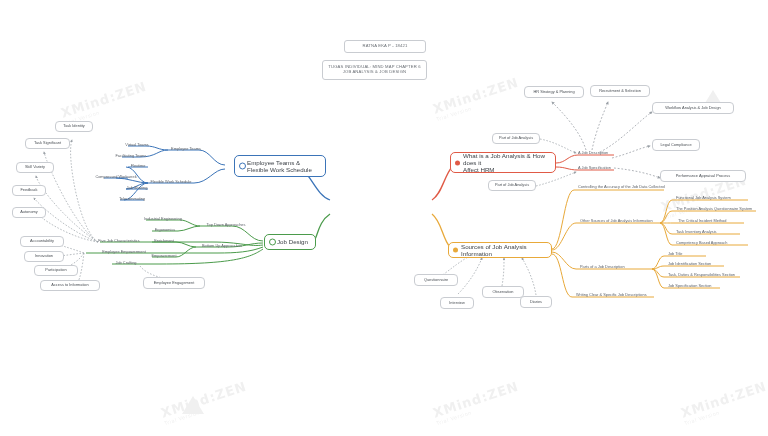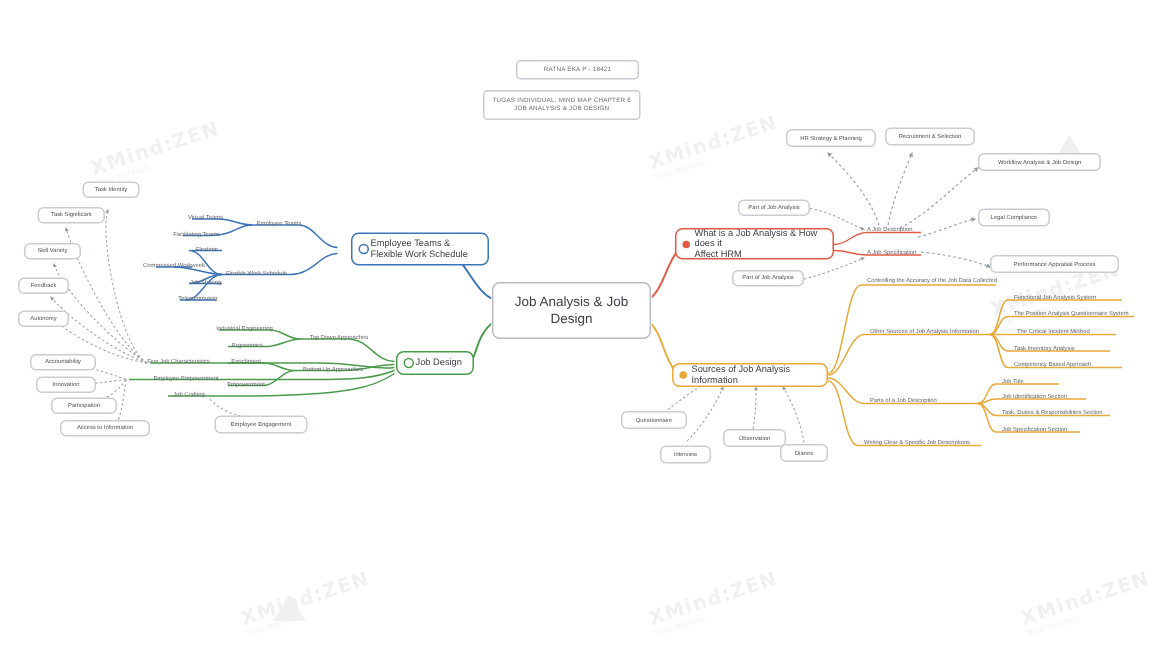--- a/index.html
+++ b/index.html
@@ -198,22 +198,20 @@
     <path d="M440,277 C452,268 462,260 470,256" stroke="#9aa0a6" stroke-width=".7" fill="none" stroke-dasharray="1.6 1.6" marker-end="url(#ar)"></path>
     <path d="M458,294 C470,282 478,268 482,258" stroke="#9aa0a6" stroke-width=".7" fill="none" stroke-dasharray="1.6 1.6" marker-end="url(#ar)"></path>
     <path d="M502,286 C504,274 504,266 504,258" stroke="#9aa0a6" stroke-width=".7" fill="none" stroke-dasharray="1.6 1.6" marker-end="url(#ar)"></path>
     <path d="M536,295 C534,282 528,268 522,258" stroke="#9aa0a6" stroke-width=".7" fill="none" stroke-dasharray="1.6 1.6" marker-end="url(#ar)"></path>
   </svg>
 
   <div class="node hdr" style="left:344px;top:40px;width:82px;height:13px;">RATNA EKA P - 18421</div>
   <div class="node hdr" style="left:322px;top:60px;width:105px;height:20px;">TUGAS INDIVIDUAL: MIND MAP CHAPTER 6
 JOB ANALYSIS &amp; JOB DESIGN</div>
 
-  <div class="node central" style="left:328px;top:188px;width:106px;height:38px;">Job Analysis &amp; Job
-Design</div>
 
   <div class="node branch blue" style="left:234px;top:155px;width:92px;height:22px;">
     <span class="bico hollow blue" style="color:#3b74b8;"></span>
     <span>Employee Teams &amp;
 Flexible Work Schedule</span>
   </div>
   <div class="lbl c" style="left:186px;top:147px;transform:translateX(-50%);">Employee Teams</div>
   <div class="lbl c" style="left:171px;top:180px;transform:translateX(-50%);">Flexible Work Schedule</div>
 
   <div class="lbl c" style="left:137px;top:143px;transform:translateX(-50%);">Virtual Teams</div>

